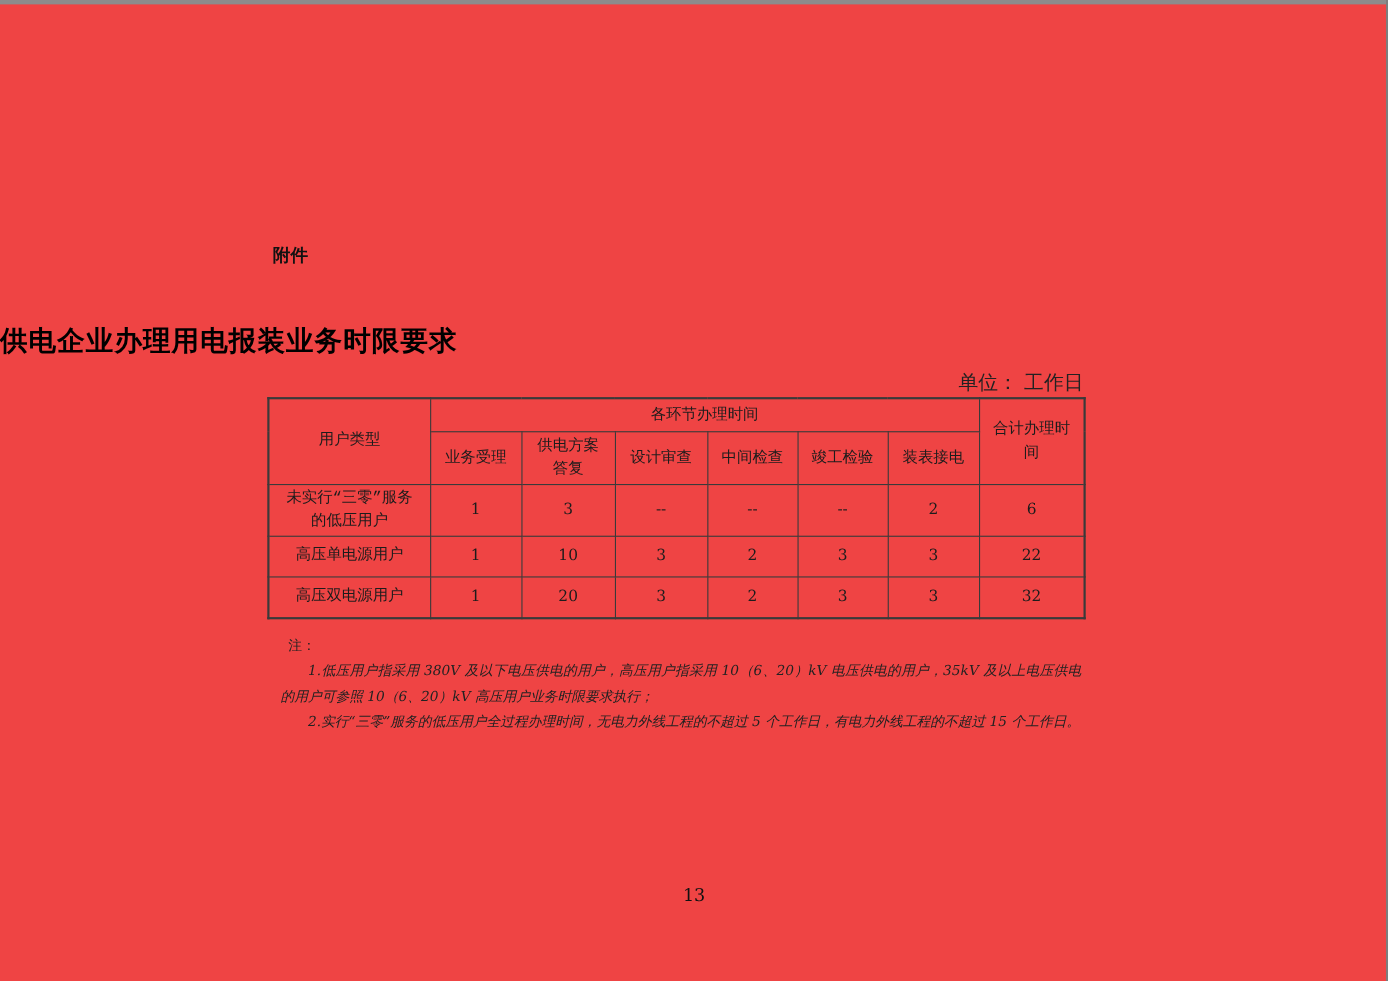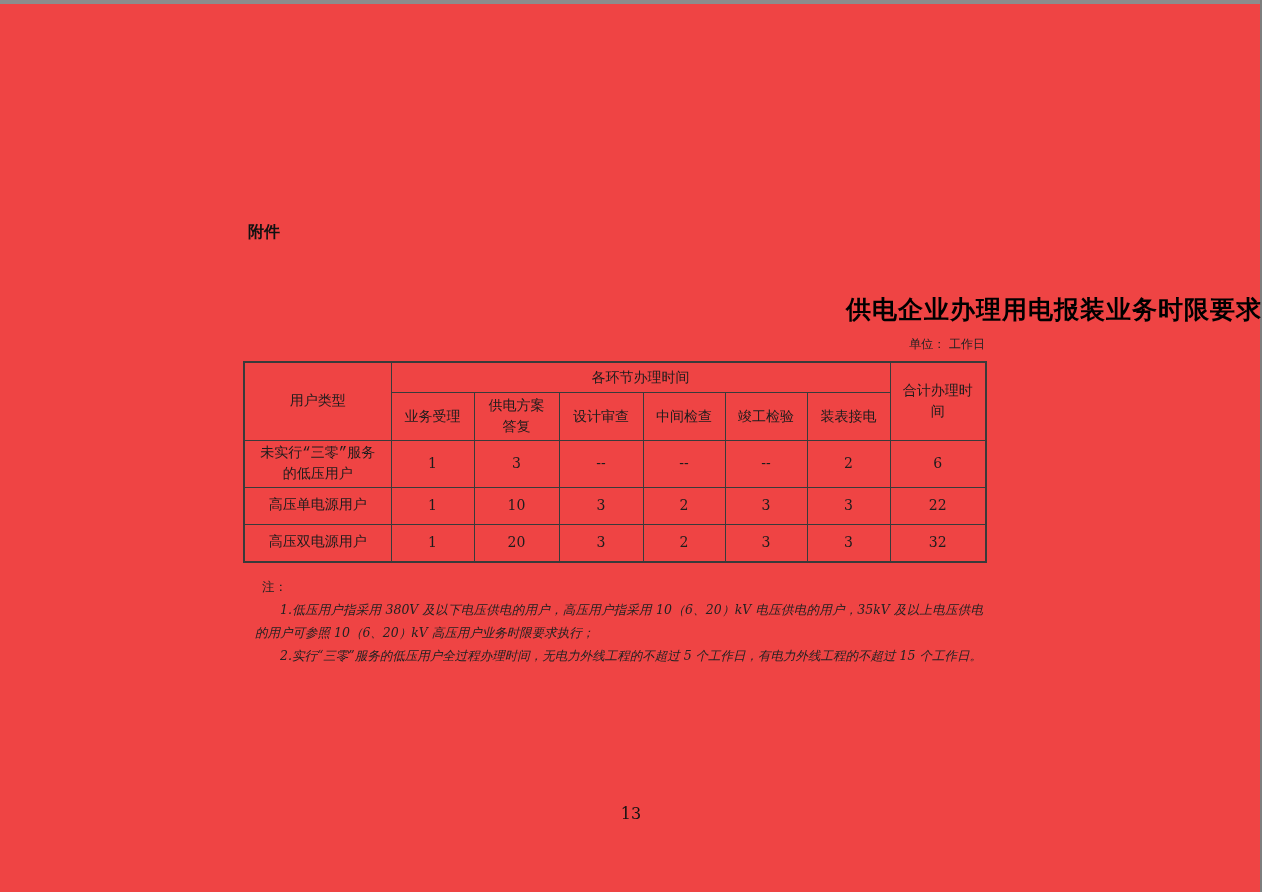--- a/index.html
+++ b/index.html
@@ -31,32 +31,32 @@
     position: absolute;
     left: 248px; top: 222px;
     font-size: 16px;
     font-weight: bold;
     color: #111;
   }
   .title {
     position: absolute;
     left: 0; top: 293px;
     width: 1262px;
-    text-align: right;
+    text-align: left;
     font-size: 25px;
     font-weight: bold;
     letter-spacing: 1px;
     color: #000;
   }
   .unit-label {
     position: absolute;
     left: 243px; top: 336px;
     width: 742px;
     text-align: right;
-    font-size: 12px;
+    font-size: 18px;
     color: #222;
   }
   .limits-table {
     position: absolute;
     left: 243px; top: 361px;
     width: 742px;
     border-collapse: collapse;
     border: 2px solid #3a3a3a;
     table-layout: fixed;
     font-size: 14px;

